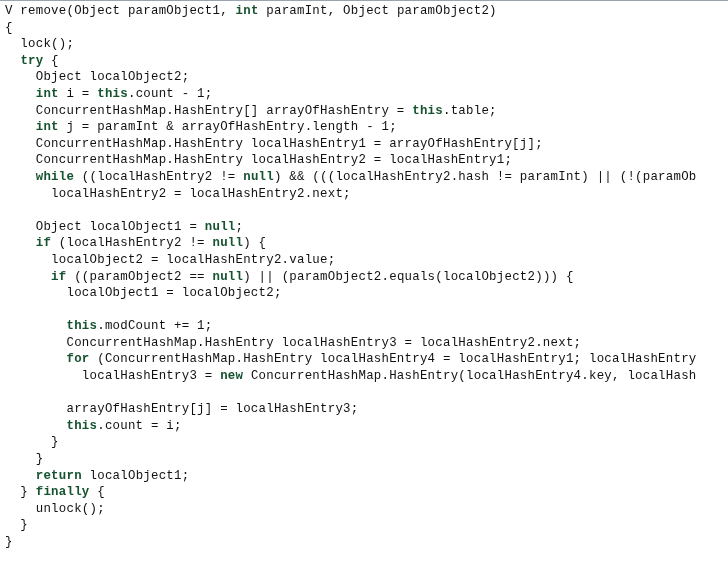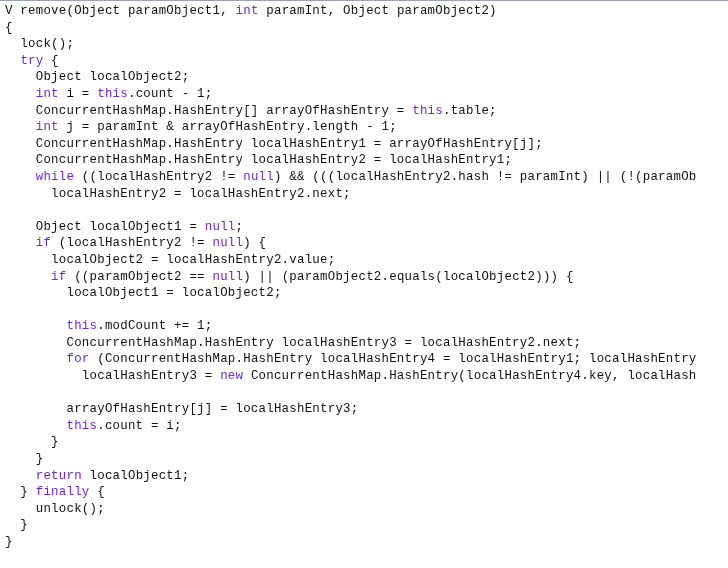--- a/index.html
+++ b/index.html
@@ -36,20 +36,20 @@
     display: block;
     height: 16.6px;
     line-height: 16.6px;
     font-size: 12.4px;
     letter-spacing: 0.02em;
     color: #111111;
     white-space: pre;
     overflow: hidden;
     padding-left: 5px;
   }
-  .tok-kw   { color: #6d28d9; font-weight: normal; }
+  .tok-kw   { color: #14532d; font-weight: bold; }
 </style>
 </head>
 <body>
 
 <div id="code-view">
   <div id="code-lines"><div class="code-line">V remove(Object paramObject1, <span class="tok-kw">int</span> paramInt, Object paramObject2)</div><div class="code-line">{</div><div class="code-line">  lock();</div><div class="code-line">  <span class="tok-kw">try</span> {</div><div class="code-line">    Object localObject2;</div><div class="code-line">    <span class="tok-kw">int</span> i = <span class="tok-kw">this</span>.count - 1;</div><div class="code-line">    ConcurrentHashMap.HashEntry[] arrayOfHashEntry = <span class="tok-kw">this</span>.table;</div><div class="code-line">    <span class="tok-kw">int</span> j = paramInt &amp; arrayOfHashEntry.length - 1;</div><div class="code-line">    ConcurrentHashMap.HashEntry localHashEntry1 = arrayOfHashEntry[j];</div><div class="code-line">    ConcurrentHashMap.HashEntry localHashEntry2 = localHashEntry1;</div><div class="code-line">    <span class="tok-kw">while</span> ((localHashEntry2 != <span class="tok-kw">null</span>) &amp;&amp; (((localHashEntry2.hash != paramInt) || (!(paramOb</div><div class="code-line">      localHashEntry2 = localHashEntry2.next;</div><div class="code-line">&nbsp;</div><div class="code-line">    Object localObject1 = <span class="tok-kw">null</span>;</div><div class="code-line">    <span class="tok-kw">if</span> (localHashEntry2 != <span class="tok-kw">null</span>) {</div><div class="code-line">      localObject2 = localHashEntry2.value;</div><div class="code-line">      <span class="tok-kw">if</span> ((paramObject2 == <span class="tok-kw">null</span>) || (paramObject2.equals(localObject2))) {</div><div class="code-line">        localObject1 = localObject2;</div><div class="code-line">&nbsp;</div><div class="code-line">        <span class="tok-kw">this</span>.modCount += 1;</div><div class="code-line">        ConcurrentHashMap.HashEntry localHashEntry3 = localHashEntry2.next;</div><div class="code-line">        <span class="tok-kw">for</span> (ConcurrentHashMap.HashEntry localHashEntry4 = localHashEntry1; localHashEntry</div><div class="code-line">          localHashEntry3 = <span class="tok-kw">new</span> ConcurrentHashMap.HashEntry(localHashEntry4.key, localHash</div><div class="code-line">&nbsp;</div><div class="code-line">        arrayOfHashEntry[j] = localHashEntry3;</div><div class="code-line">        <span class="tok-kw">this</span>.count = i;</div><div class="code-line">      }</div><div class="code-line">    }</div><div class="code-line">    <span class="tok-kw">return</span> localObject1;</div><div class="code-line">  } <span class="tok-kw">finally</span> {</div><div class="code-line">    unlock();</div><div class="code-line">  }</div><div class="code-line">}</div></div>
 </div>
 
 </body></html>

